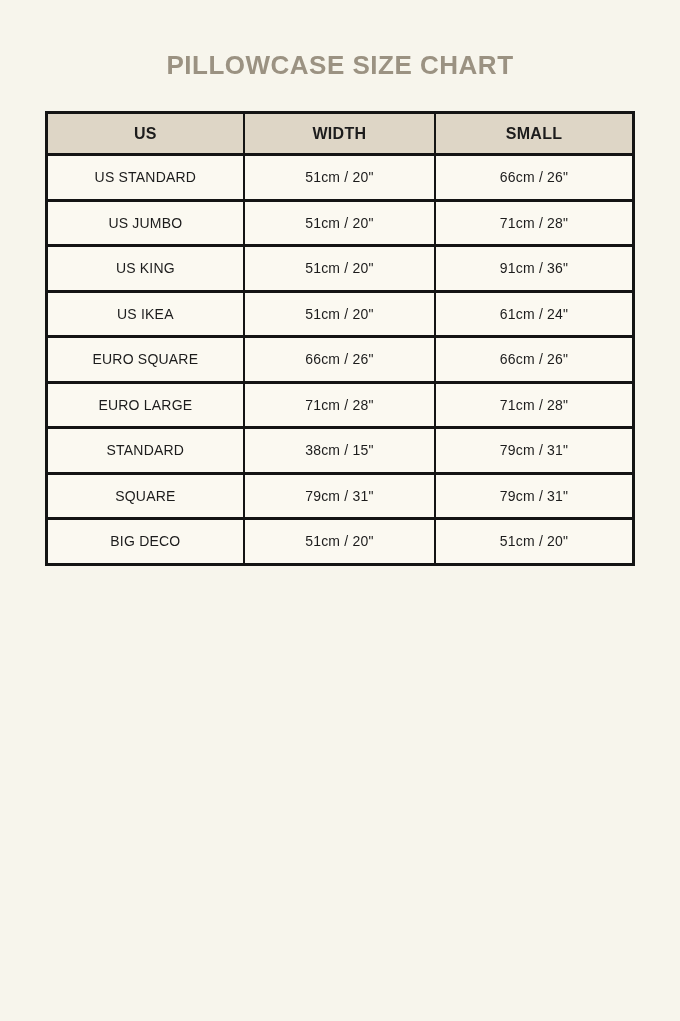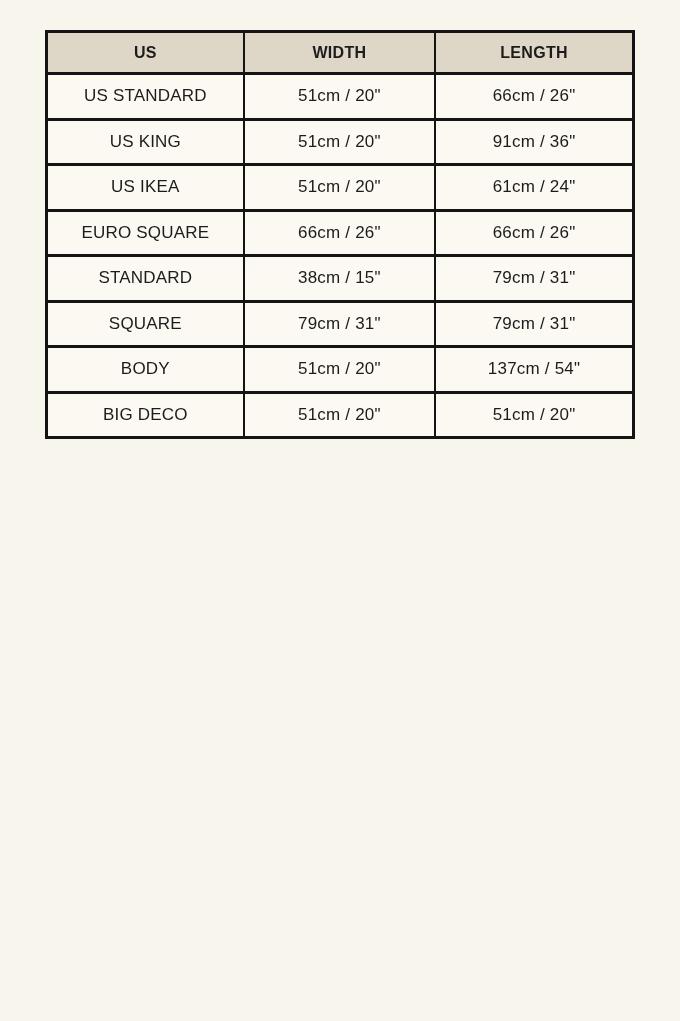--- a/index.html
+++ b/index.html
@@ -48,79 +48,85 @@
   }
   th{
     height:42px;
     background:var(--header-bg);
     font-size:16px;
     font-weight:700;
     letter-spacing:0.3px;
   }
   td{
     height:45.5px;
-    font-size:17px;
+    font-size:14px;
     font-weight:400;
     letter-spacing:0.2px;
   }
 </style>
 </head>
 <body>
 
 <div class="page">
 
+  <h1 class="chart-title">PILLOWCASE SIZE CHART</h1>
 
   <table class="size-chart">
     <colgroup>
       <col class="c-us">
         <col class="c-width">
         <col class="c-length">
     </colgroup>
     <thead>
       <tr>
           <th>US</th>
           <th>WIDTH</th>
-          <th>LENGTH</th>
+          <th>SMALL</th>
         </tr>
     </thead>
     <tbody>
         <tr>
           <td>US STANDARD</td>
           <td>51cm / 20"</td>
           <td>66cm / 26"</td>
+        </tr>
+        <tr>
+          <td>US JUMBO</td>
+          <td>51cm / 20"</td>
+          <td>71cm / 28"</td>
         </tr>
         <tr>
           <td>US KING</td>
           <td>51cm / 20"</td>
           <td>91cm / 36"</td>
         </tr>
         <tr>
           <td>US IKEA</td>
           <td>51cm / 20"</td>
           <td>61cm / 24"</td>
         </tr>
         <tr>
           <td>EURO SQUARE</td>
           <td>66cm / 26"</td>
           <td>66cm / 26"</td>
         </tr>
         <tr>
+          <td>EURO LARGE</td>
+          <td>71cm / 28"</td>
+          <td>71cm / 28"</td>
+        </tr>
+        <tr>
           <td>STANDARD</td>
           <td>38cm / 15"</td>
           <td>79cm / 31"</td>
         </tr>
         <tr>
           <td>SQUARE</td>
           <td>79cm / 31"</td>
           <td>79cm / 31"</td>
-        </tr>
-        <tr>
-          <td>BODY</td>
-          <td>51cm / 20"</td>
-          <td>137cm / 54"</td>
         </tr>
         <tr>
           <td>BIG DECO</td>
           <td>51cm / 20"</td>
           <td>51cm / 20"</td>
         </tr>
       </tbody>
   </table>
 
 </div>

